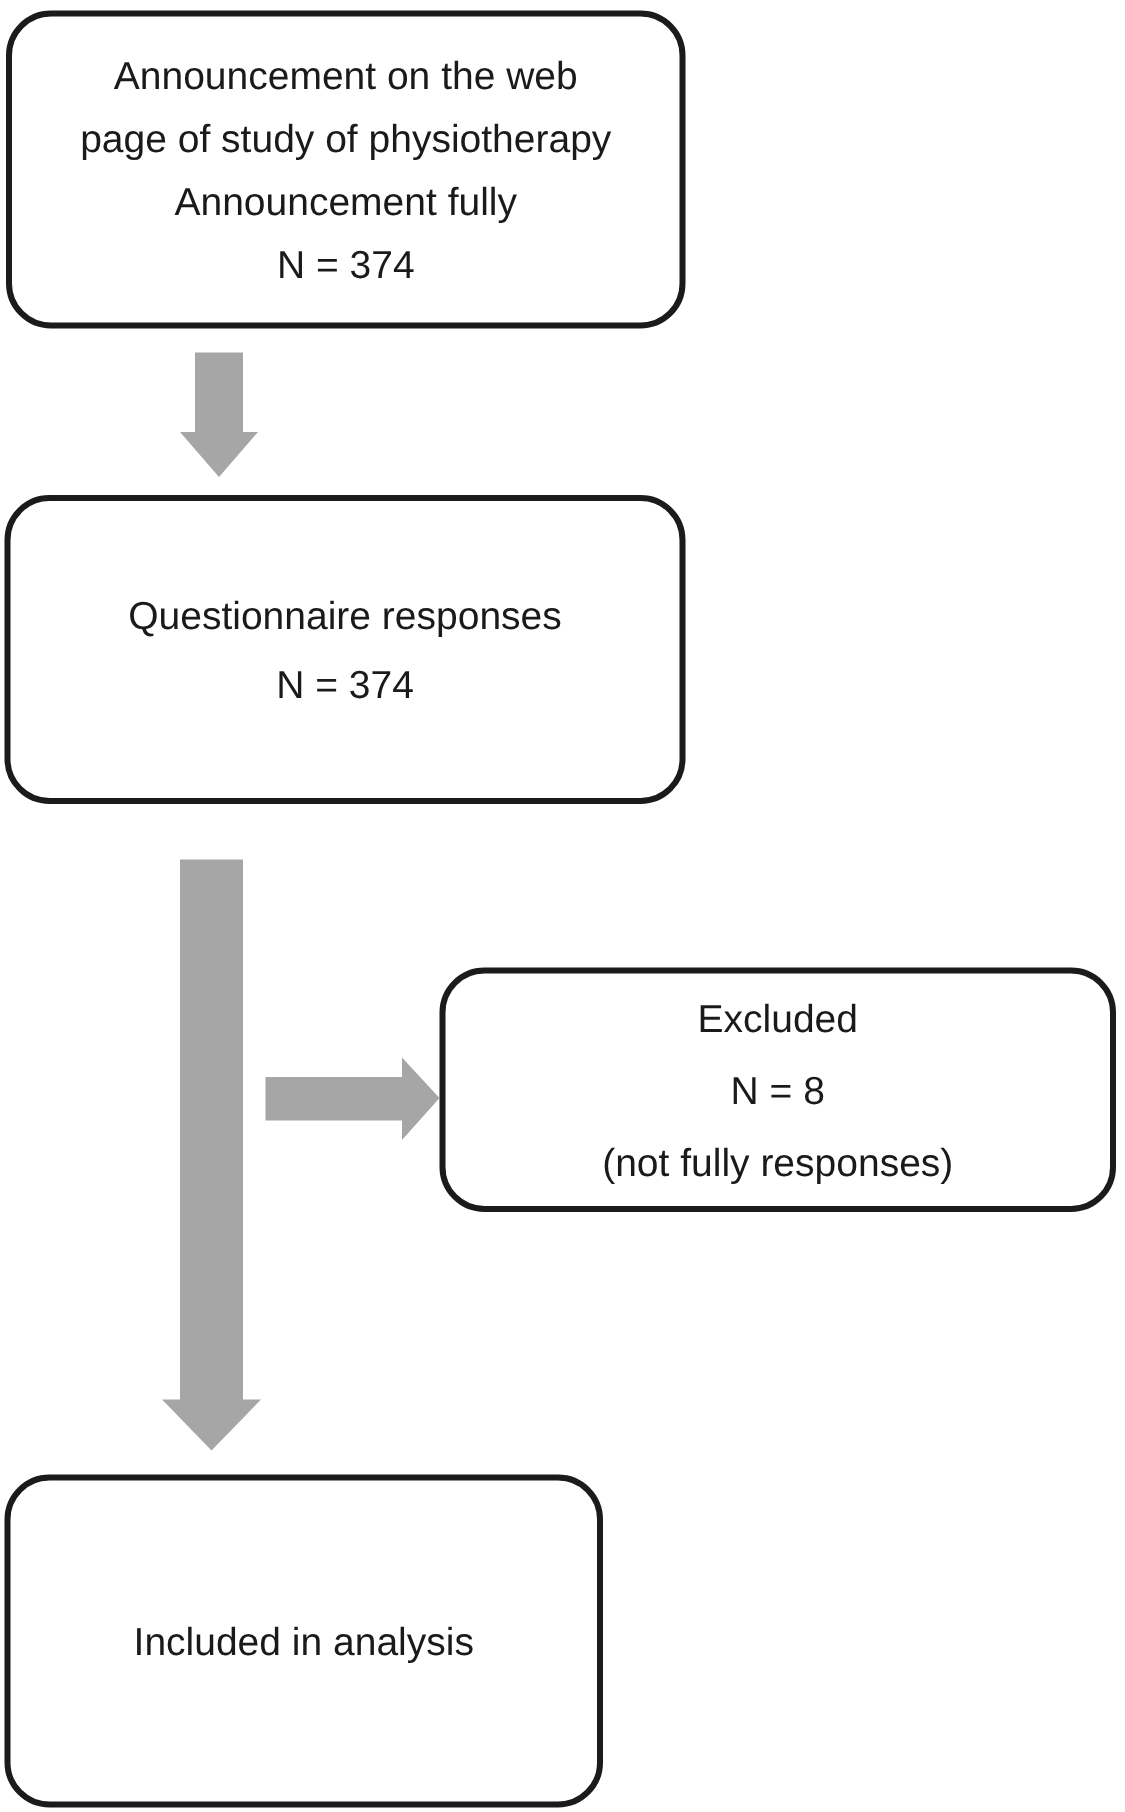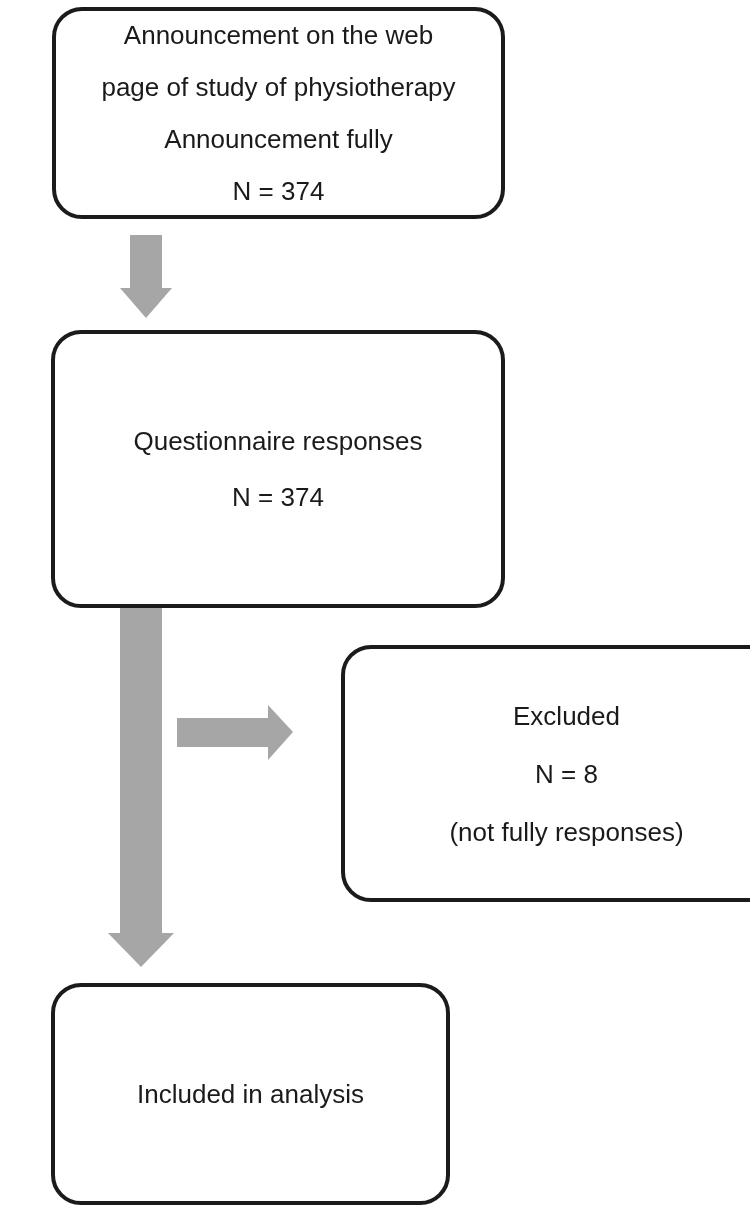--- a/index.html
+++ b/index.html
@@ -21,31 +21,30 @@
     box-sizing: border-box;
     background: #ffffff;
     border: 4.5px solid #1b1b1b;
     border-radius: 30px;
     display: flex;
     flex-direction: column;
     align-items: center;
     justify-content: center;
     text-align: center;
     font-size: 26px;
-    line-height: 52px;
+    line-height: 42px;
     z-index: 2;
-    margin-left: 48px;
   }
   .flow-box .line {
     max-width: 430px;
     text-wrap: balance;
   }
   #box-announcement { left: 4px;   top: 7px;   width: 453px; height: 212px; }
-  #box-responses    { left: 3px;   top: 330px; width: 454px; height: 278px; gap: 4px; }
-  #box-excluded     { left: 293px; top: 645px; width: 451px; height: 257px; gap: 6px; }
+  #box-responses    { left: 3px;   top: 330px; width: 454px; height: 206px; gap: 4px; }
+  #box-excluded     { left: 293px; top: 645px; width: 451px; height: 163px; gap: 6px; }
   #box-included     { left: 3px;   top: 983px; width: 399px; height: 222px; gap: 6px; }
   .arrow-layer {
     position: absolute;
     left: 0; top: 0;
     width: 750px;
     height: 1208px;
     z-index: 1;
     pointer-events: none;
   }
 </style>

